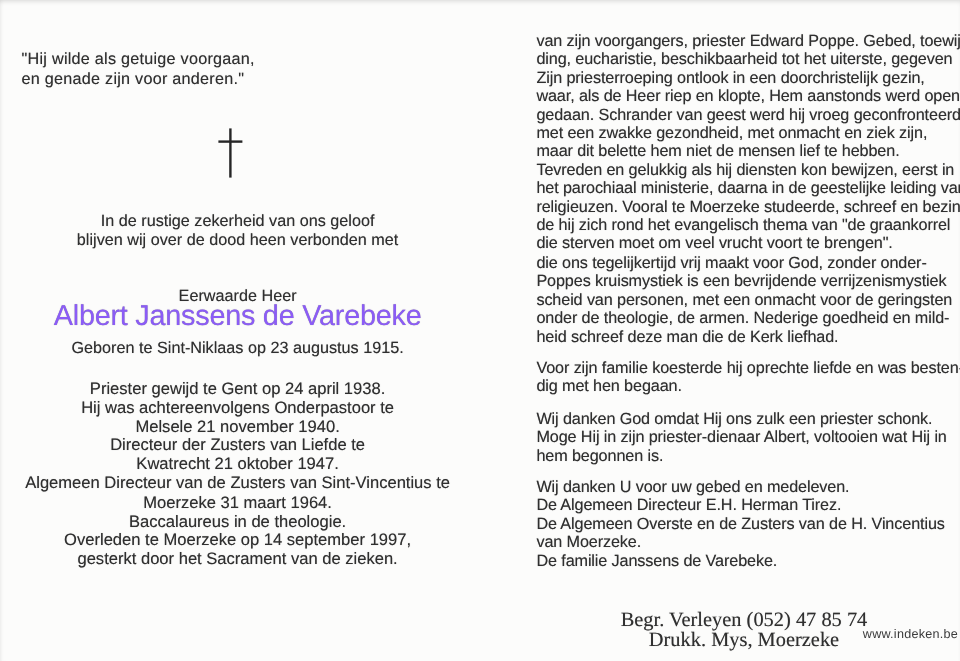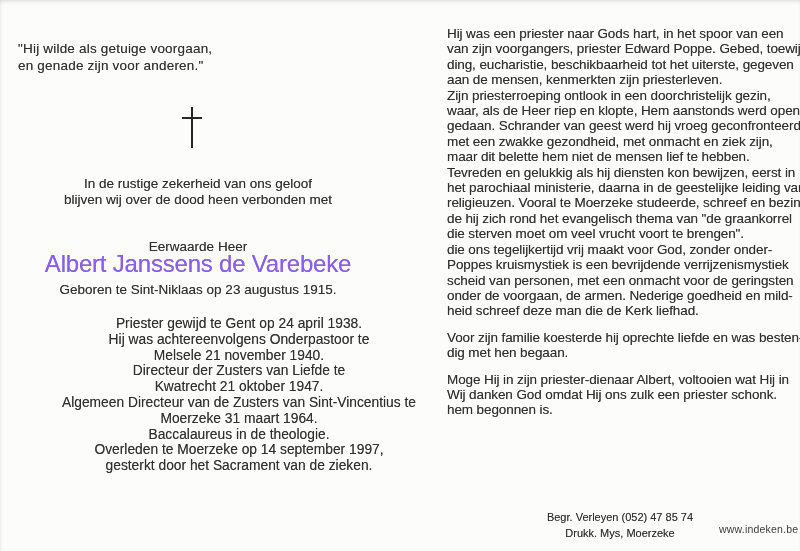--- a/index.html
+++ b/index.html
@@ -30,32 +30,32 @@
 
   .centered-col {
     position: absolute; left: 0; width: 396px;
     display: flex; flex-direction: column; align-items: center;
     text-align: center;
   }
   .intro     { top: 176px; font-size: 13.5px; line-height: 15.5px; }
   .honorific { top: 239px; font-size: 13.5px; }
   .name      { top: 249px; font-size: 24px; line-height: 30px; color: #8b5cf6; letter-spacing: -0.2px; }
   .born      { top: 282px; font-size: 13.5px; text-align: center; }
-  .bio       { top: 316px; font-size: 13.8px; line-height: 15.8px; margin-left: 41px; }
+  .bio       { top: 316px; font-size: 13.8px; line-height: 15.8px; }
 
   
   .right-col {
     position: absolute; left: 447px; top: 26px; width: 350px;
     font-size: 13.5px; line-height: 15.4px; letter-spacing: -0.1px;
   }
   .para + .para { margin-top: 11px; }
 
   .footer {
     position: absolute; left: 447px; top: 509px; width: 346px;
-    text-align: center; font-size: 11px; line-height: 16px;
+    text-align: center; font-size: 17px; line-height: 16px; font-family: Liberation Serif, serif;
   }
   .watermark {
     position: absolute; left: 719px; top: 523px;
     font-size: 10.5px; color: #3b3b3b; letter-spacing: 0.2px;
     text-shadow: none;
   }
 </style>
 </head>
 <body>
 
@@ -96,48 +96,53 @@
       <div class="ln">Kwatrecht 21 oktober 1947.</div>
       <div class="ln">Algemeen Directeur van de Zusters van Sint-Vincentius te</div>
       <div class="ln">Moerzeke 31 maart 1964.</div>
       <div class="ln">Baccalaureus in de theologie.</div>
       <div class="ln">Overleden te Moerzeke op 14 september 1997,</div>
       <div class="ln">gesterkt door het Sacrament van de zieken.</div>
     </div>
 
   <div class="right-col">
     <div class="para">
-        <div class="ln">Hij was een priester naar Gods hart, in het spoor van een</div>
         <div class="ln">van zijn voorgangers, priester Edward Poppe. Gebed, toewij-</div>
         <div class="ln">ding, eucharistie, beschikbaarheid tot het uiterste, gegeven</div>
-        <div class="ln">aan de mensen, kenmerkten zijn priesterleven.</div>
         <div class="ln">Zijn priesterroeping ontlook in een doorchristelijk gezin,</div>
         <div class="ln">waar, als de Heer riep en klopte, Hem aanstonds werd open-</div>
         <div class="ln">gedaan. Schrander van geest werd hij vroeg geconfronteerd</div>
         <div class="ln">met een zwakke gezondheid, met onmacht en ziek zijn,</div>
         <div class="ln">maar dit belette hem niet de mensen lief te hebben.</div>
         <div class="ln">Tevreden en gelukkig als hij diensten kon bewijzen, eerst in</div>
         <div class="ln">het parochiaal ministerie, daarna in de geestelijke leiding van</div>
         <div class="ln">religieuzen. Vooral te Moerzeke studeerde, schreef en bezin-</div>
         <div class="ln">de hij zich rond het evangelisch thema van "de graankorrel</div>
         <div class="ln">die sterven moet om veel vrucht voort te brengen".</div>
         <div class="ln">die ons tegelijkertijd vrij maakt voor God, zonder onder-</div>
         <div class="ln">Poppes kruismystiek is een bevrijdende verrijzenismystiek</div>
         <div class="ln">scheid van personen, met een onmacht voor de geringsten</div>
-        <div class="ln">onder de voorgaan, de armen. Nederige goedheid en mild-</div>
+        <div class="ln">onder de theologie, de armen. Nederige goedheid en mild-</div>
         <div class="ln">heid schreef deze man die de Kerk liefhad.</div>
       </div>
     <div class="para">
         <div class="ln">Voor zijn familie koesterde hij oprechte liefde en was besten-</div>
         <div class="ln">dig met hen begaan.</div>
       </div>
     <div class="para">
+        <div class="ln">Wij danken God omdat Hij ons zulk een priester schonk.</div>
         <div class="ln">Moge Hij in zijn priester-dienaar Albert, voltooien wat Hij in</div>
-        <div class="ln">Wij danken God omdat Hij ons zulk een priester schonk.</div>
         <div class="ln">hem begonnen is.</div>
+      </div>
+    <div class="para">
+        <div class="ln">Wij danken U voor uw gebed en medeleven.</div>
+        <div class="ln">De Algemeen Directeur E.H. Herman Tirez.</div>
+        <div class="ln">De Algemeen Overste en de Zusters van de H. Vincentius</div>
+        <div class="ln">van Moerzeke.</div>
+        <div class="ln">De familie Janssens de Varebeke.</div>
       </div>
   </div>
 
   <div class="footer">
     <div class="ln">Begr. Verleyen (052) 47 85 74</div>
     <div class="ln">Drukk. Mys, Moerzeke</div>
   </div>
 
   <div class="watermark">www.indeken.be</div>
 

